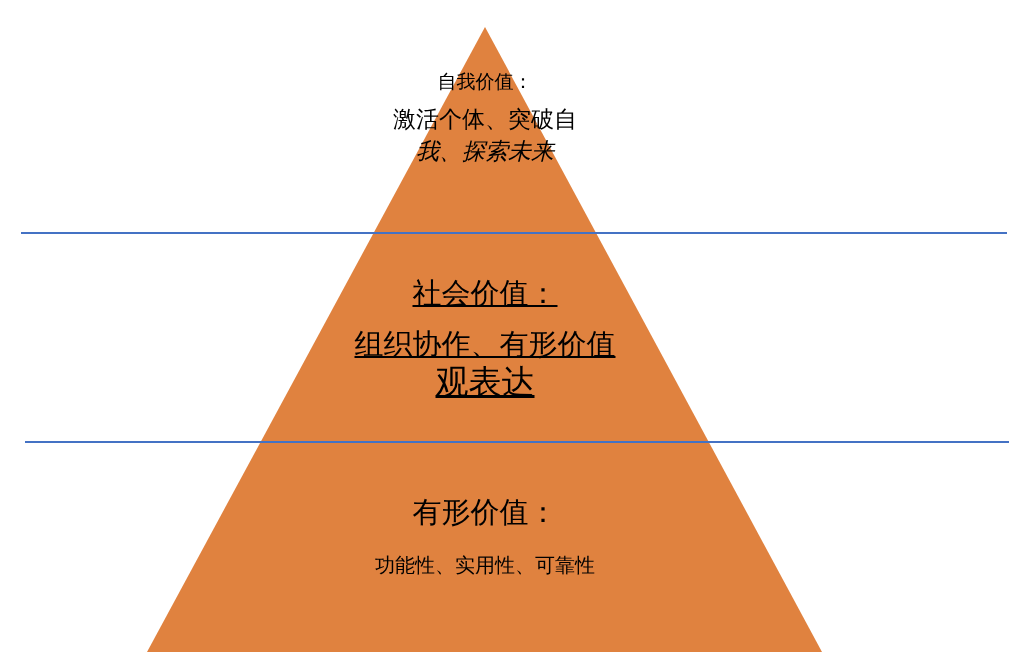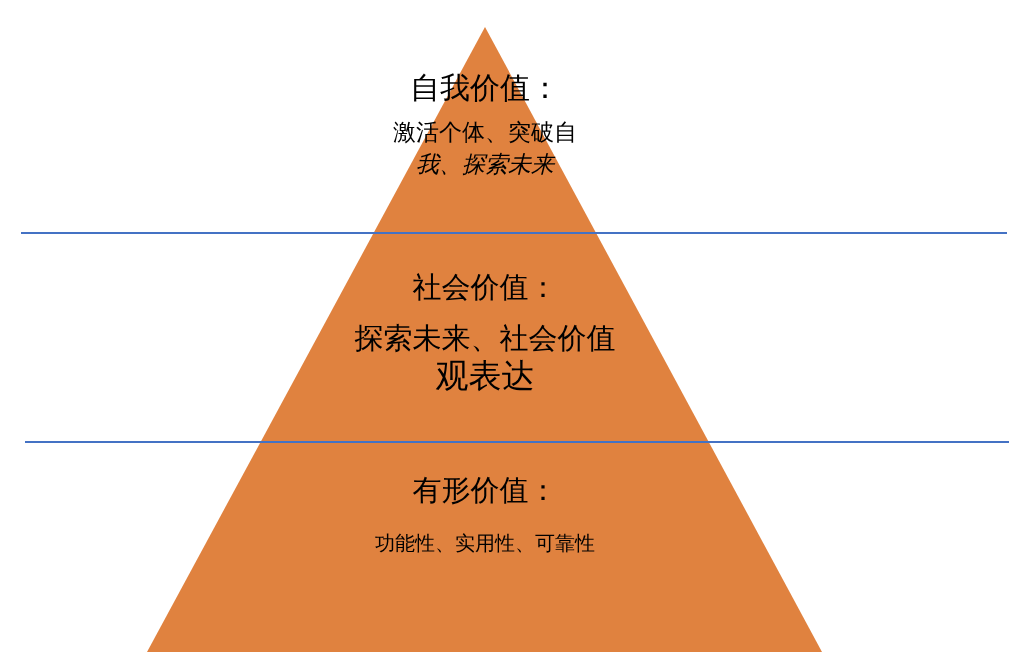--- a/index.html
+++ b/index.html
@@ -16,27 +16,27 @@
 <body>
 
 <svg id="pyramid-svg" width="1010" height="652" viewBox="0 0 1010 652">
   <polygon points="485,27 822,652 147,652" fill="#e0823f"></polygon>
 </svg>
 
 <div class="divider" style="left:21px; width:986px; top:232px;"></div>
 <div class="divider" style="left:25px; width:984px; top:441px;"></div>
 
 <div class="tier-text small" style="left:330px; width:310px; top:70px;">
-  <div class="t-title" style="margin-bottom:10px; font-size:30px;">自我价值：</div>
+  <div class="t-title" style="margin-bottom:10px; font-size:19px;">自我价值：</div>
   <div class="t-desc" style="font-size:23px; line-height:32px;">激活个体、突破自</div>
   <div class="t-desc" style="font-size:23px; line-height:32px;font-style:italic;">我、探索未来</div>
 </div>
 
-<div class="tier-text" style="left:305px; width:360px; top:270px;">
+<div class="tier-text" style="left:305px; width:360px; top:276px;text-decoration:underline;">
   <div class="t-title" style="font-size:29px; margin-bottom:14px;">社会价值：</div>
-  <div class="t-desc" style="font-size:29px; line-height:38px;">探索未来、社会价值</div>
+  <div class="t-desc" style="font-size:29px; line-height:38px;">组织协作、有形价值</div>
   <div class="t-desc" style="font-size:33px; line-height:38px;">观表达</div>
 </div>
 
-<div class="tier-text" style="left:285px; width:400px; top:473px;">
+<div class="tier-text" style="left:285px; width:400px; top:495px;">
   <div class="t-title" style="font-size:29px; margin-bottom:16px;">有形价值：</div>
   <div class="t-desc" style="font-size:20px; line-height:38px;">功能性、实用性、可靠性</div>
 </div>
 
 </body></html>

